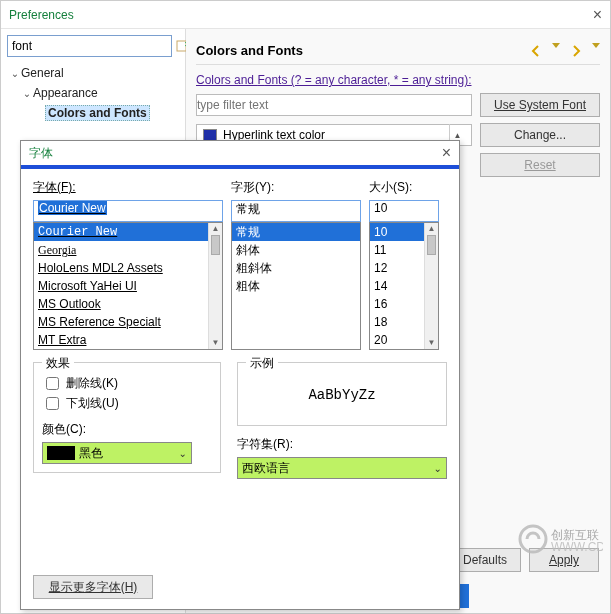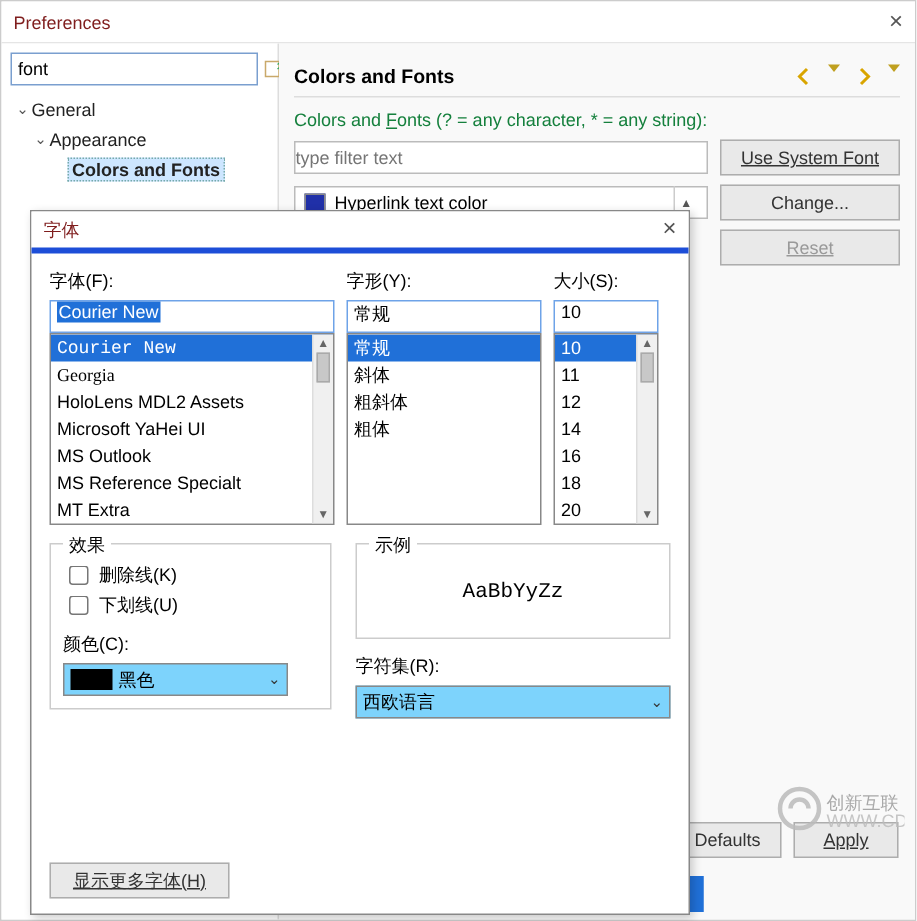--- a/index.html
+++ b/index.html
@@ -1,21 +1,21 @@
 <!DOCTYPE html>
 <html><head>
 <meta charset="utf-8">
 <style>
   * { box-sizing: border-box; font-family: "Microsoft YaHei", Tahoma, sans-serif; font-size: 12px; }
   body { margin: 0; width: 611px; height: 614px; background: #fff; overflow: hidden; position: relative; }
 
   
   .win { position: absolute; inset: 0; border: 1px solid #ccc; background: #f9f9f9; }
   .titlebar { height: 28px; display: flex; align-items: center; padding: 0 8px; background: #fff; border-bottom: 1px solid #e5e5e5; }
-  .titlebar .title { font-size: 12px; color: #7f1d1d; }
+  .titlebar .title { font-size: 12px; color: #15803d; }
   .titlebar .close { margin-left: auto; font-size: 16px; color: #555; }
 
   .pref-body { display: flex; height: calc(100% - 28px); }
   .left-pane { width: 185px; border-right: 1px solid #ddd; background: #fff; padding: 6px; }
   .filter-row { display: flex; align-items: center; gap: 4px; margin-bottom: 6px; }
   .filter-input { flex: 1; height: 22px; border: 1px solid #7a9fcf; padding: 0 4px; }
   .clear-ico { width: 16px; height: 16px; display: inline-flex; align-items: center; justify-content: center; }
 
   .tree { padding-left: 2px; }
   .tree-item { display: flex; align-items: center; height: 20px; color: #222; }
@@ -24,21 +24,21 @@
   .indent2 { padding-left: 24px; }
   .tree-sel { background: #cde6ff; border: 1px dotted #7aa; padding: 0 2px; font-weight: bold; }
 
   .right-pane { flex: 1; padding: 8px 10px; position: relative; background: #f9f9f9; }
   .section-head { display: flex; align-items: center; height: 28px; border-bottom: 1px solid #ddd; margin-bottom: 8px; }
   .section-title { font-weight: bold; font-size: 13px; }
   .nav-icons { margin-left: auto; display: flex; gap: 8px; }
   .arrow { width: 16px; height: 16px; }
   .arrow svg { width: 16px; height: 16px; }
 
-  .desc { color: #15803d; margin-bottom: 6px; }
+  .desc { color: #4c1d95; margin-bottom: 6px; text-decoration: underline; }
   .desc .u { text-decoration: underline; }
   .row { display: flex; gap: 8px; margin-bottom: 6px; align-items: center; }
   .type-filter { flex: 1; height: 22px; border: 1px solid #bbb; padding: 0 0; color: #666; }
   .btn { height: 24px; padding: 0 12px; border: 1px solid #adadad; background: #e9e9e9; color: #333; }
   .btn-disabled { color: #999; }
 
   .list-like { height: 22px; border: 1px solid #bbb; background: #fff; display: flex; align-items: center; padding: 0 6px; gap: 6px; }
   .swatch { width: 14px; height: 12px; background: #2030a8; border: 1px solid #888; }
   .scroll-stub { width: 16px; height: 22px; border-left: 1px solid #ccc; display: flex; flex-direction: column; }
   .scroll-stub .up, .scroll-stub .dn { flex: 1; display: flex; align-items: center; justify-content: center; font-size: 8px; color: #555; }
@@ -59,39 +59,39 @@
   .txt-in.sel-blue .seltext { background: #2070d8; color: #fff; padding: 0 1px; }
 
   .listbox { border: 1px solid #888; background: #fff; overflow: hidden; position: relative; }
   .listbox .item { height: 18px; line-height: 18px; padding: 0 4px; white-space: nowrap; }
   .listbox .item.hi { background: #2070d8; color: #fff; }
   .listbox .vsb { position: absolute; right: 0; top: 0; bottom: 0; width: 14px; background: #f0f0f0; border-left: 1px solid #ddd; display: flex; flex-direction: column; align-items: center; }
   .listbox .vsb .tri { font-size: 8px; color: #666; height: 12px; line-height: 12px; }
   .listbox .vsb .track { flex: 1; width: 100%; position: relative; }
   .listbox .vsb .thumb { position: absolute; left: 2px; right: 2px; top: 0; height: 20px; background: #c8c8c8; border: 1px solid #aaa; }
 
-  .col-font { width: 190px; }
+  .col-font { width: 190px; text-decoration: underline; }
   .col-style { width: 130px; }
   .col-size { width: 70px; }
 
   .col-font .listbox { height: 128px; }
   .col-style .listbox { height: 128px; }
   .col-size .listbox { height: 128px; }
 
   .groupbox { border: 1px solid #ccc; margin-top: 12px; padding: 10px 8px 8px; position: relative; }
   .groupbox .legend { position: absolute; top: -8px; left: 8px; background: #fff; padding: 0 4px; font-size: 12px; }
 
   .fx-row { display: flex; gap: 16px; }
   .fx-col { flex: 1; }
 
   .chk { display: flex; align-items: center; gap: 4px; height: 20px; }
   .chk input { width: 13px; height: 13px; }
 
   .sample { text-align: center; font-family: "Courier New", monospace; font-size: 14px; padding: 14px 0; }
-  .combo { height: 22px; border: 1px solid #888; display: flex; align-items: center; padding: 0 4px; background: #7dd3fc; }
+  .combo { height: 22px; border: 1px solid #888; display: flex; align-items: center; padding: 0 4px; background: #bef264; }
   .combo .caret { margin-left: auto; font-size: 10px; color: #333; }
   .color-swatch { width: 28px; height: 14px; background: #000; margin-right: 4px; }
 
   .more-fonts { position: absolute; left: 12px; bottom: 10px; }
 
   
   .watermark { position: absolute; right: 8px; bottom: 56px; z-index: 20; opacity: .85; pointer-events: none; }
 
   .nav-menu-tri { width:0; height:0; border-left:4px solid transparent; border-right:4px solid transparent; border-top:5px solid #c0a020; display:inline-block; }
 </style>

